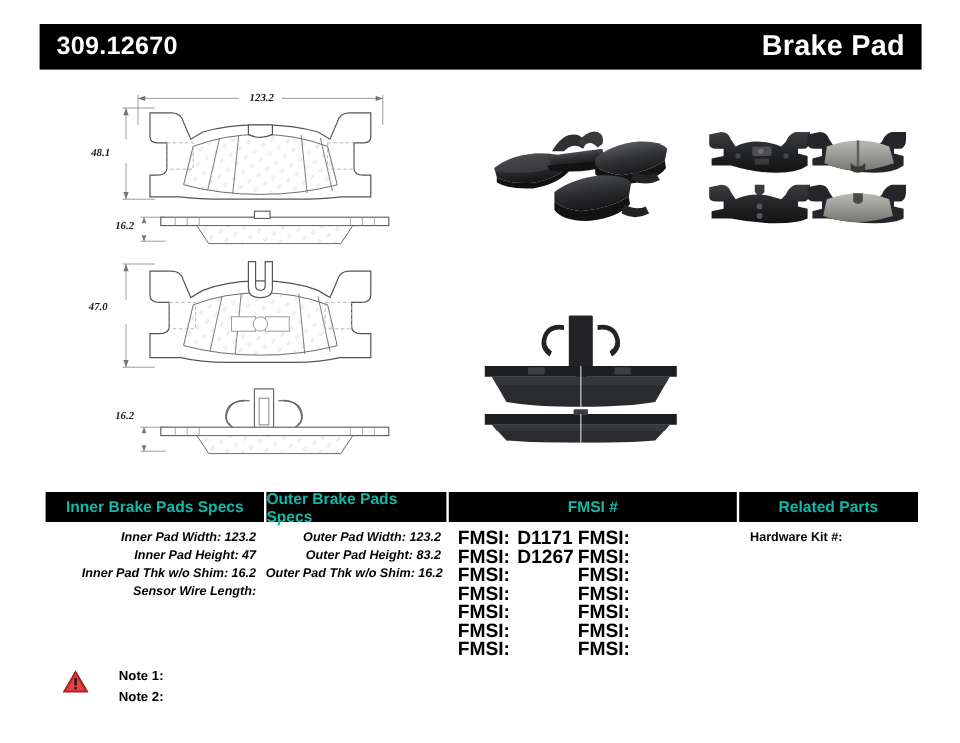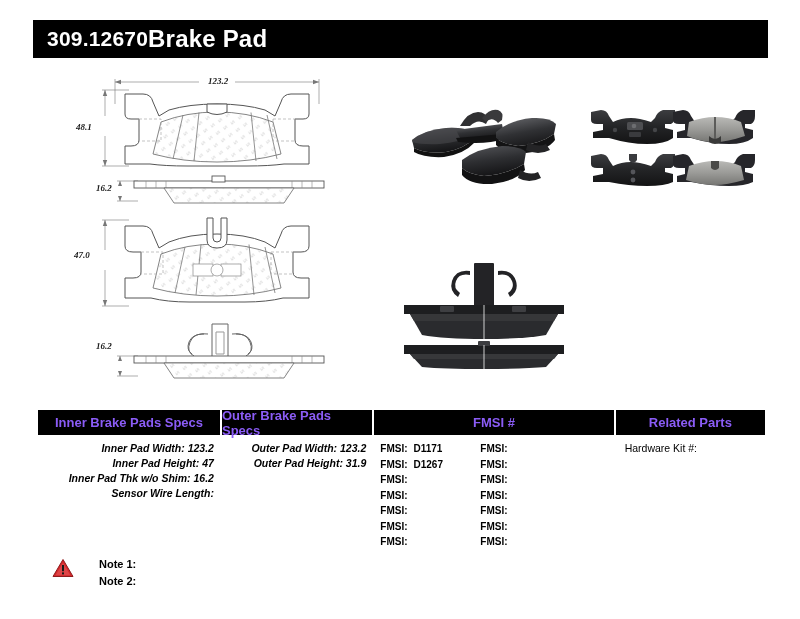--- a/index.html
+++ b/index.html
@@ -19,20 +19,21 @@
   
   #title-bar {
     position: absolute;
     left: 33px;
     top: 20px;
     width: 735px;
     height: 38px;
     background: #000000;
     display: flex;
     align-items: center;
+    justify-content: space-between;
     padding: 0 14px;
     box-sizing: border-box;
   }
   #part-number {
     color: #ffffff;
     font-size: 21px;
     font-weight: bold;
     letter-spacing: 0.2px;
   }
   #product-type {
@@ -71,21 +72,21 @@
     left: 38px;
     top: 410px;
     width: 727px;
   }
   #table-header {
     display: flex;
     background: #000000;
     height: 25px;
   }
   #table-header .th {
-    color: #8b5cf6;
+    color: #14b8a6;
     font-size: 13px;
     font-weight: bold;
     display: flex;
     align-items: center;
     justify-content: center;
     box-sizing: border-box;
     height: 25px;
   }
   .th.sep { border-right: 2px solid #ffffff; }
   .col-inner  { width: 186px; }
@@ -101,29 +102,29 @@
   .spec-line {
     font-size: 10.5px;
     font-weight: bold;
     line-height: 15px;
     white-space: nowrap;
   }
   .tb-col.right-al .spec-line { text-align: right; padding-right: 8px; font-style: italic; }
   .fmsi-wrap { display: flex; padding-left: 6px; }
   .fmsi-sub { width: 100px; }
   .fmsi-line {
-    font-size: 10px;
+    font-size: 16px;
     font-weight: bold;
     line-height: 15.5px;
     white-space: nowrap;
   }
   .fmsi-val { padding-left: 6px; }
   .rel-line {
     font-size: 10.5px;
-    font-weight: normal;
+    font-weight: bold;
     line-height: 15px;
     padding-left: 9px;
     white-space: nowrap;
   }
 
   
   #notes {
     position: absolute;
     left: 52px;
     top: 556px;
@@ -457,21 +458,22 @@
 
     <div class="tb-col col-inner right-al">
       <div class="spec-line">Inner Pad Width: 123.2</div>
       <div class="spec-line">Inner Pad Height: 47</div>
       <div class="spec-line">Inner Pad Thk w/o Shim: 16.2</div>
       <div class="spec-line">Sensor Wire Length:</div>
     </div>
 
     <div class="tb-col col-outer right-al">
       <div class="spec-line">Outer Pad Width: 123.2</div>
-      <div class="spec-line">Outer Pad Height: 31.9</div>
+      <div class="spec-line">Outer Pad Height: 83.2</div>
+      <div class="spec-line">Outer Pad Thk w/o Shim: 16.2</div>
     </div>
 
     <div class="tb-col col-fmsi">
       <div class="fmsi-wrap">
         <div class="fmsi-sub">
           <div class="fmsi-line">
             <span>FMSI:</span><span class="fmsi-val">D1171</span>
           </div>
           <div class="fmsi-line">
             <span>FMSI:</span><span class="fmsi-val">D1267</span>

